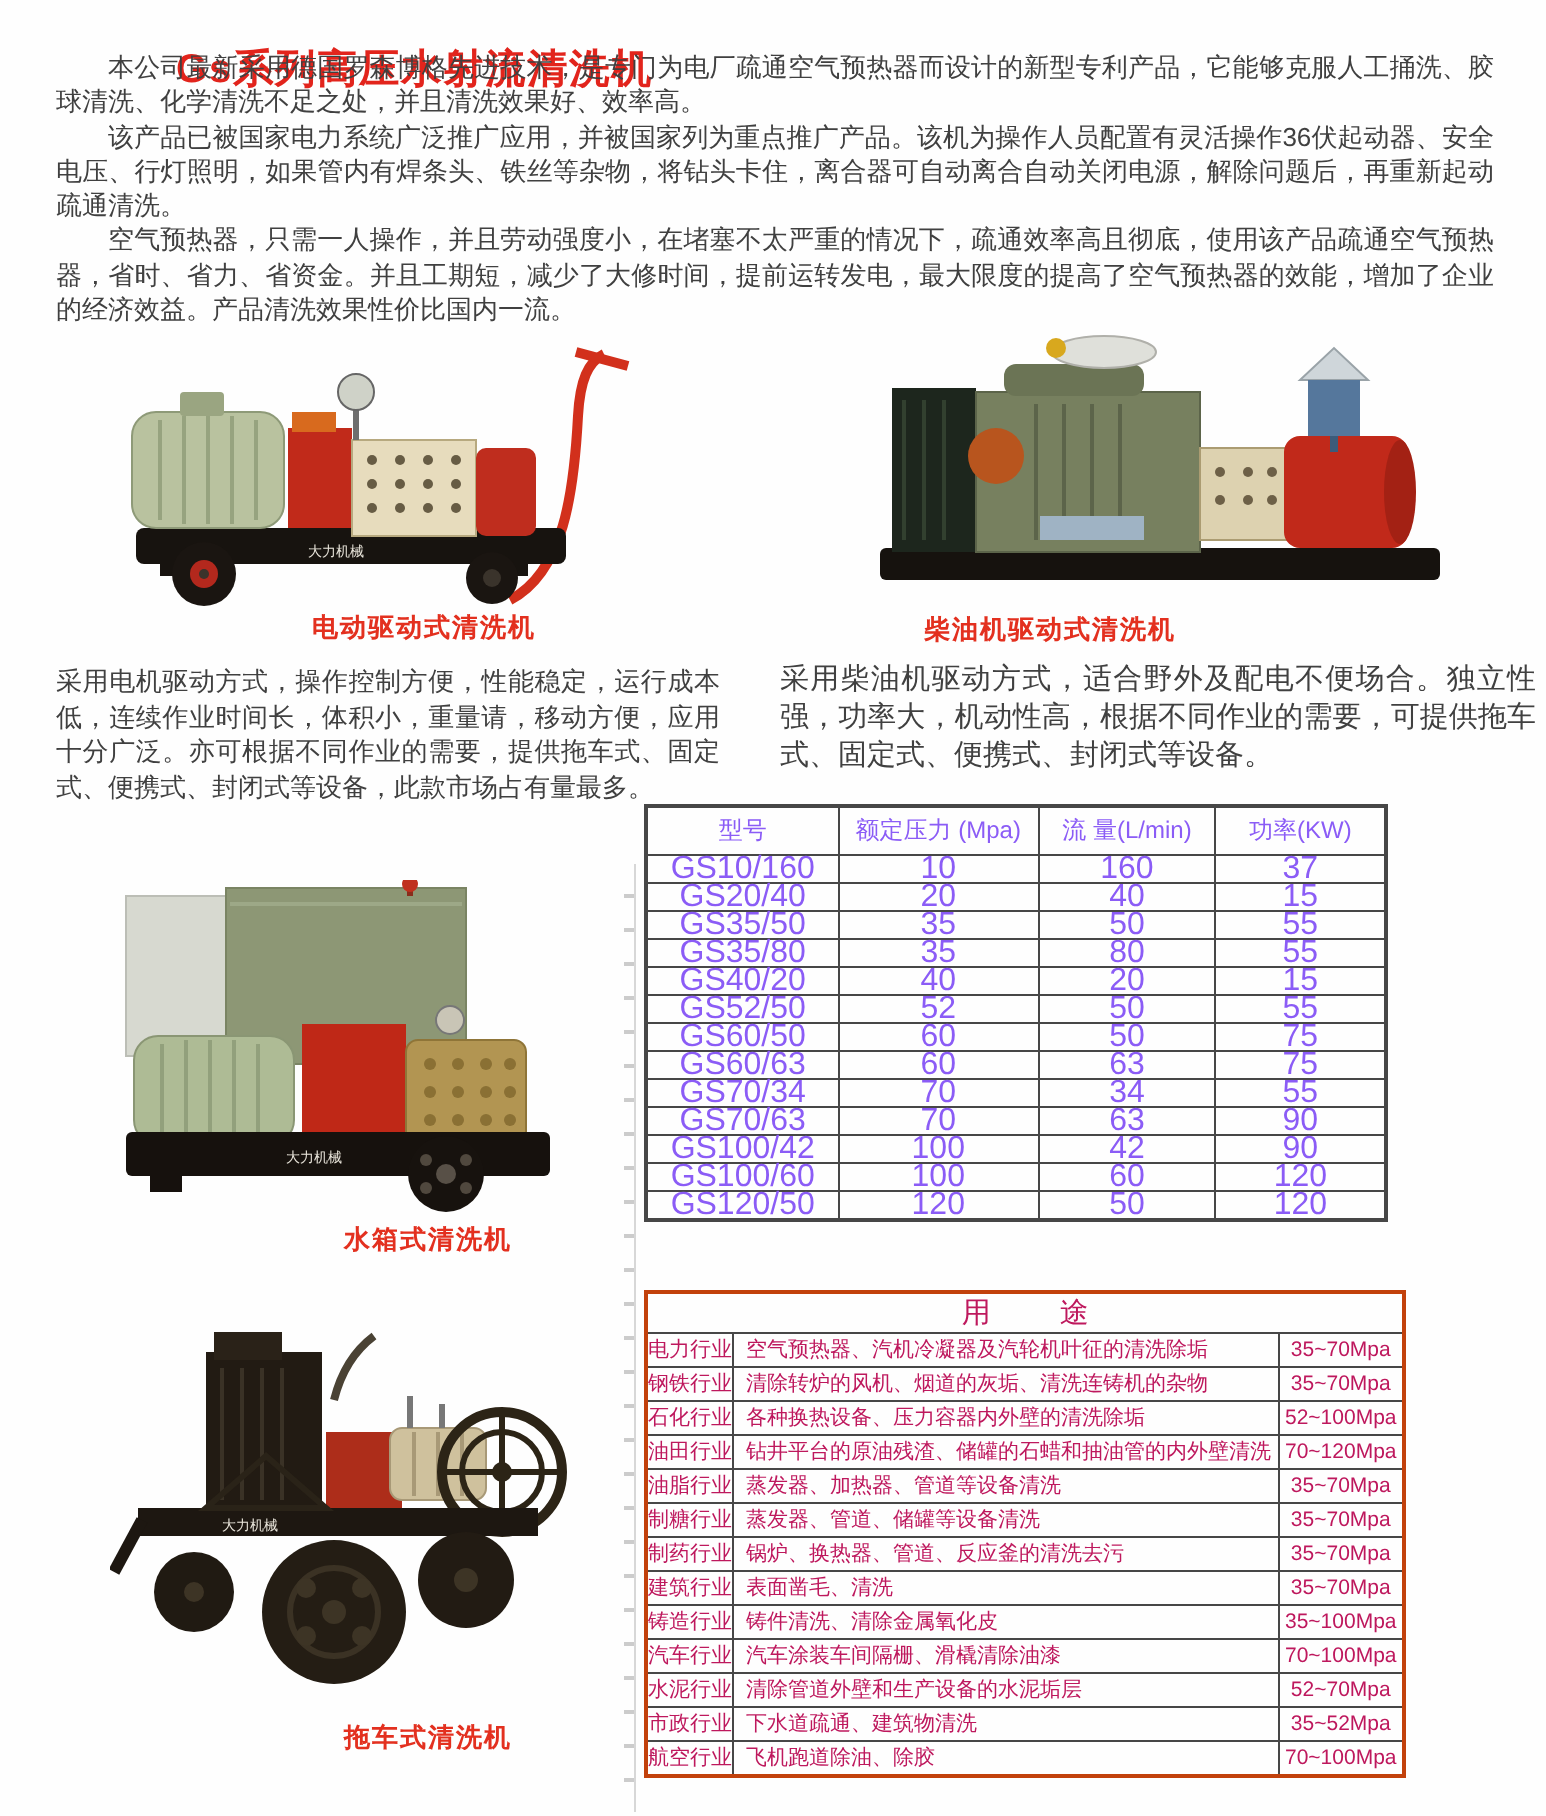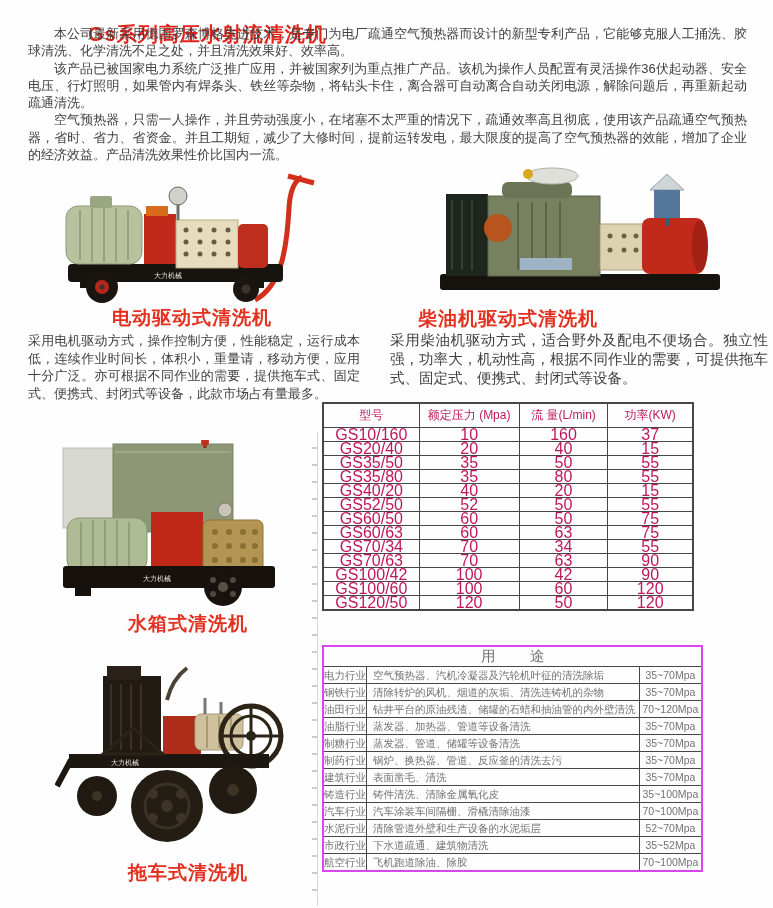--- a/index.html
+++ b/index.html
@@ -10,52 +10,53 @@
   .main-title{
     position:absolute;left:88px;top:8px;font-size:20px;font-weight:bold;
     color:#e2241c;letter-spacing:1px;
   }
   .intro{
     position:absolute;left:28px;top:25px;width:719px;
     font-size:13px;line-height:17.3px;text-align:justify;color:#404040;
   }
   .intro p{margin:0;text-indent:2em;}
   .product-label{
-    position:absolute;font-weight:bold;color:#e3301f;font-size:19px;letter-spacing:1px;
+    position:absolute;font-weight:bold;color:#e3301f;font-size:13px;letter-spacing:1px;
     white-space:nowrap;
+    margin-left:44px;
   }
   .lbl-electric{left:112px;top:305px;}
   .lbl-diesel{left:418px;top:306px;}
   .lbl-tank{left:128px;top:611px;}
   .lbl-trailer{left:128px;top:860px;}
   .desc{
     position:absolute;font-size:13px;line-height:17.5px;text-align:justify;color:#404040;
   }
   .desc-electric{left:28px;top:332px;width:332px;}
   .desc-diesel{left:390px;top:331px;width:378px;font-size:14.5px;line-height:19px;}
   .machine{position:absolute;}
   .m-electric{left:50px;top:168px;}
   .m-diesel{left:432px;top:166px;}
   .m-tank{left:55px;top:440px;}
   .m-trailer{left:55px;top:658px;}
   .spec-block{position:absolute;left:322px;top:402px;width:372px;}
   .spec-title{
     text-align:center;font-size:14px;color:#3f3f3f;margin:0 0 5px 0;white-space:nowrap;
   }
   table{border-collapse:collapse;}
-  .spec-table{width:372px;color:#be185d;border:2px solid #474747;}
+  .spec-table{width:372px;color:#8b5cf6;border:2px solid #474747;}
   .spec-table th{
     border:1px solid #474747;font-weight:normal;font-size:12px;height:23px;padding:0;
   }
   .spec-table td{
     border:1px solid #474747;font-size:16px;text-align:center;height:13px;
     line-height:13px;padding:0;
   }
   .usage-block{position:absolute;left:322px;top:645px;width:370px;}
-  .usage-table{width:370px;color:#737373;border:2px solid #d946ef;}
+  .usage-table{width:370px;color:#be185d;border:2px solid #c2410c;}
   .usage-table th{
     border:1px solid #474747;font-weight:normal;font-size:14.5px;height:19px;
     letter-spacing:10px;padding:0;text-indent:10px;
   }
   .usage-table td{
     border:1px solid #474747;font-size:10.5px;height:16px;line-height:16px;
     padding:0 3px;white-space:nowrap;overflow:hidden;
   }
   .usage-table td:first-child{text-align:center;padding:0;}
   .usage-table td:nth-child(2){text-align:left;padding-left:6px;}
@@ -317,20 +318,25 @@
             <td>电力行业</td>
             <td>空气预热器、汽机冷凝器及汽轮机叶征的清洗除垢</td>
             <td>35~70Mpa</td>
           </tr>
           <tr>
             <td>钢铁行业</td>
             <td>清除转炉的风机、烟道的灰垢、清洗连铸机的杂物</td>
             <td>35~70Mpa</td>
           </tr>
           <tr>
+            <td>石化行业</td>
+            <td>各种换热设备、压力容器内外壁的清洗除垢</td>
+            <td>52~100Mpa</td>
+          </tr>
+          <tr>
             <td>油田行业</td>
             <td>钻井平台的原油残渣、储罐的石蜡和抽油管的内外壁清洗</td>
             <td>70~120Mpa</td>
           </tr>
           <tr>
             <td>油脂行业</td>
             <td>蒸发器、加热器、管道等设备清洗</td>
             <td>35~70Mpa</td>
           </tr>
           <tr>

